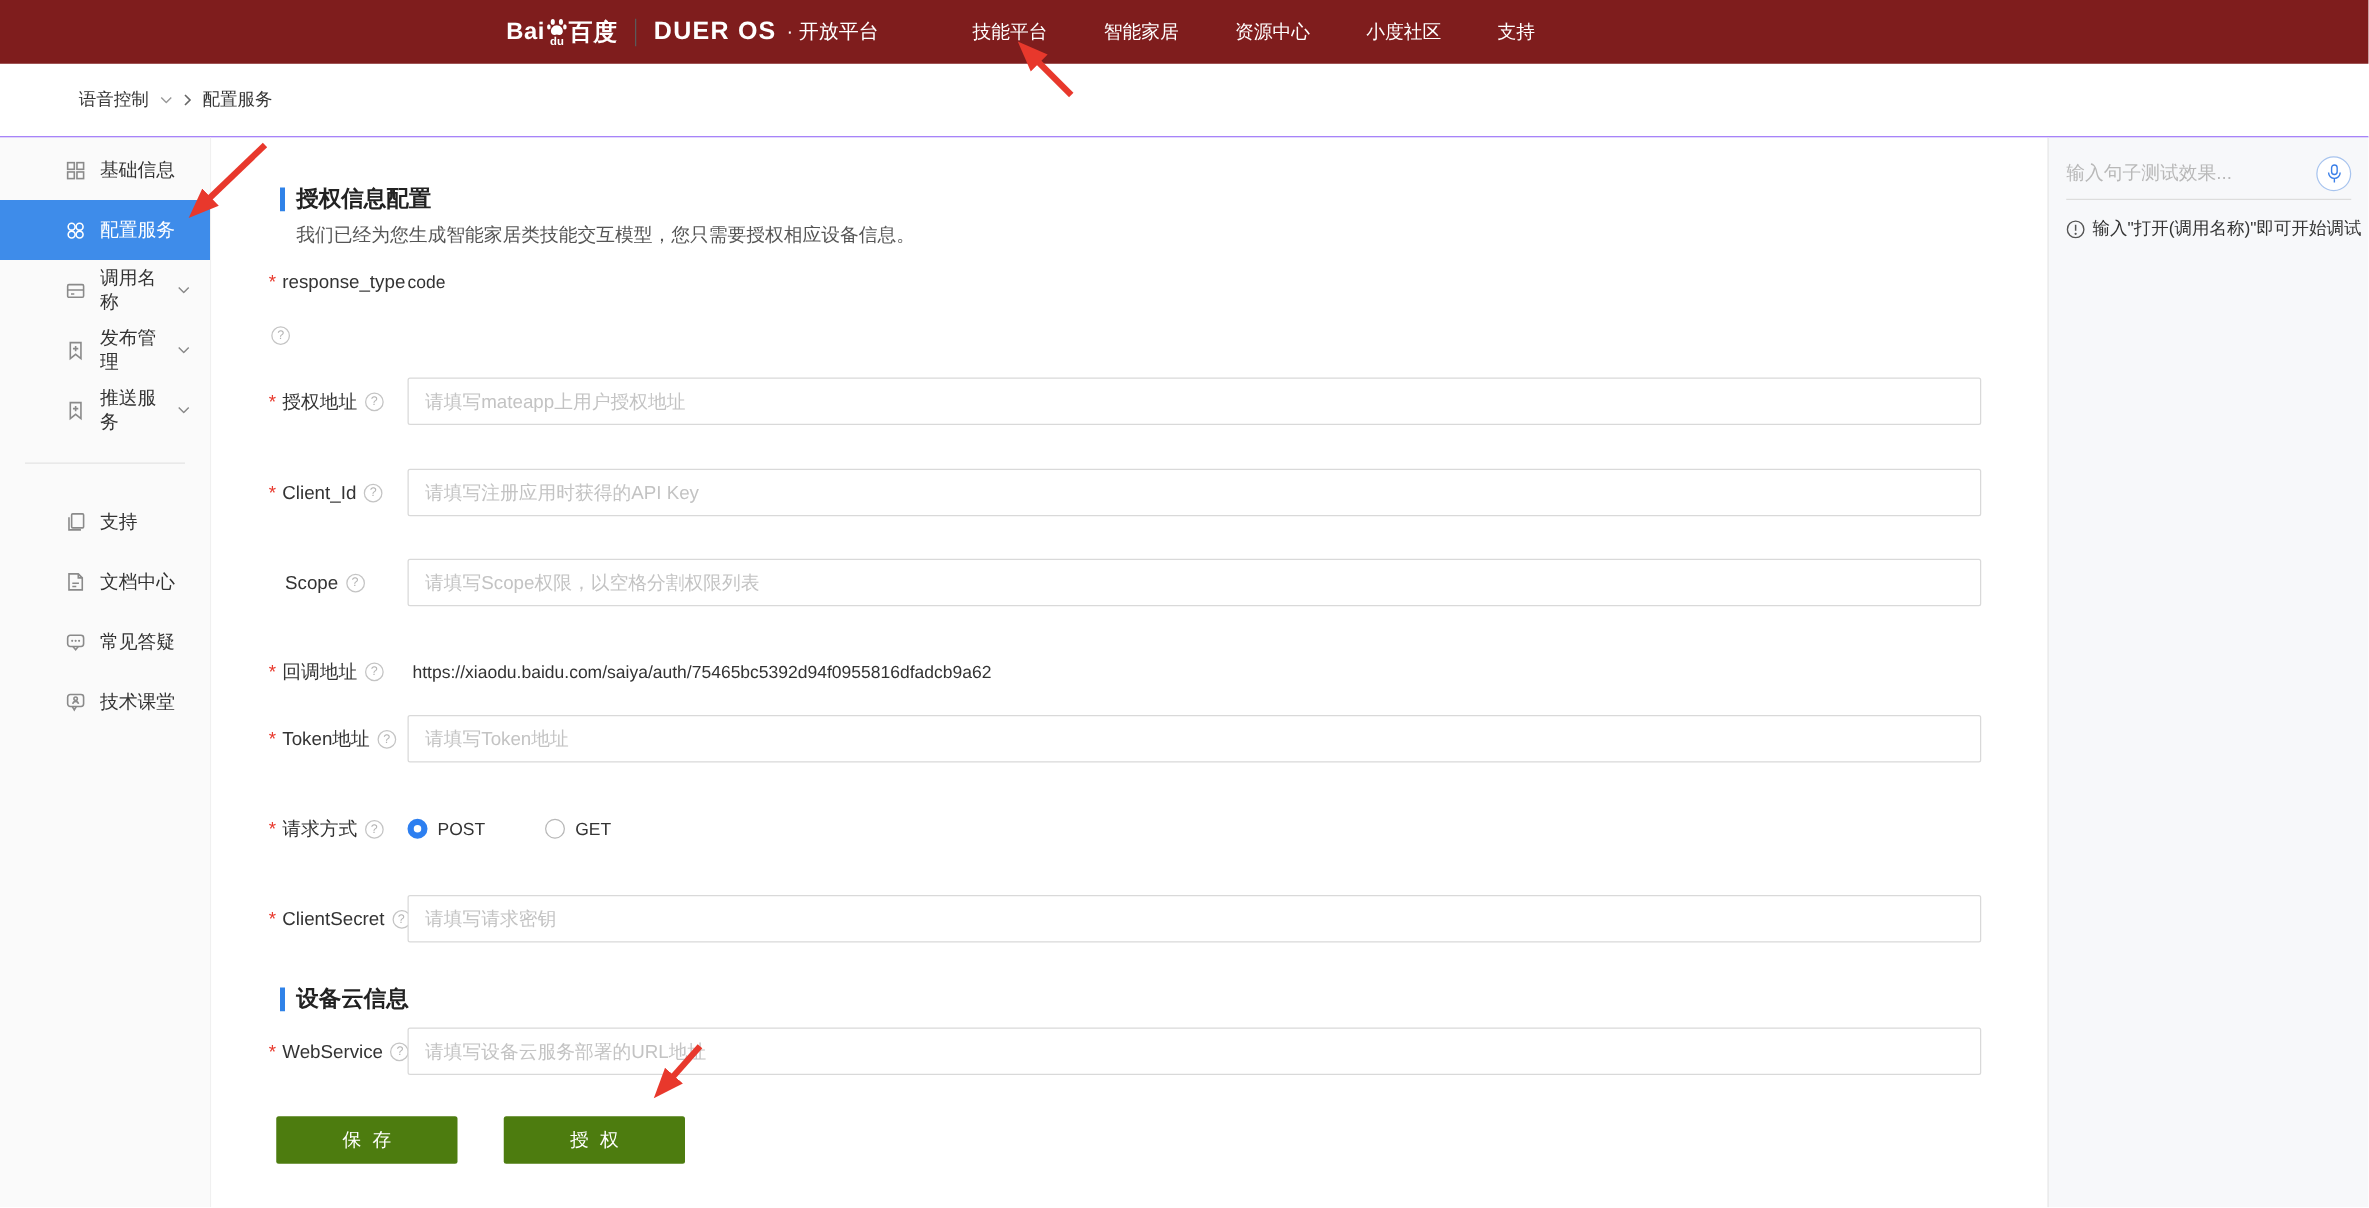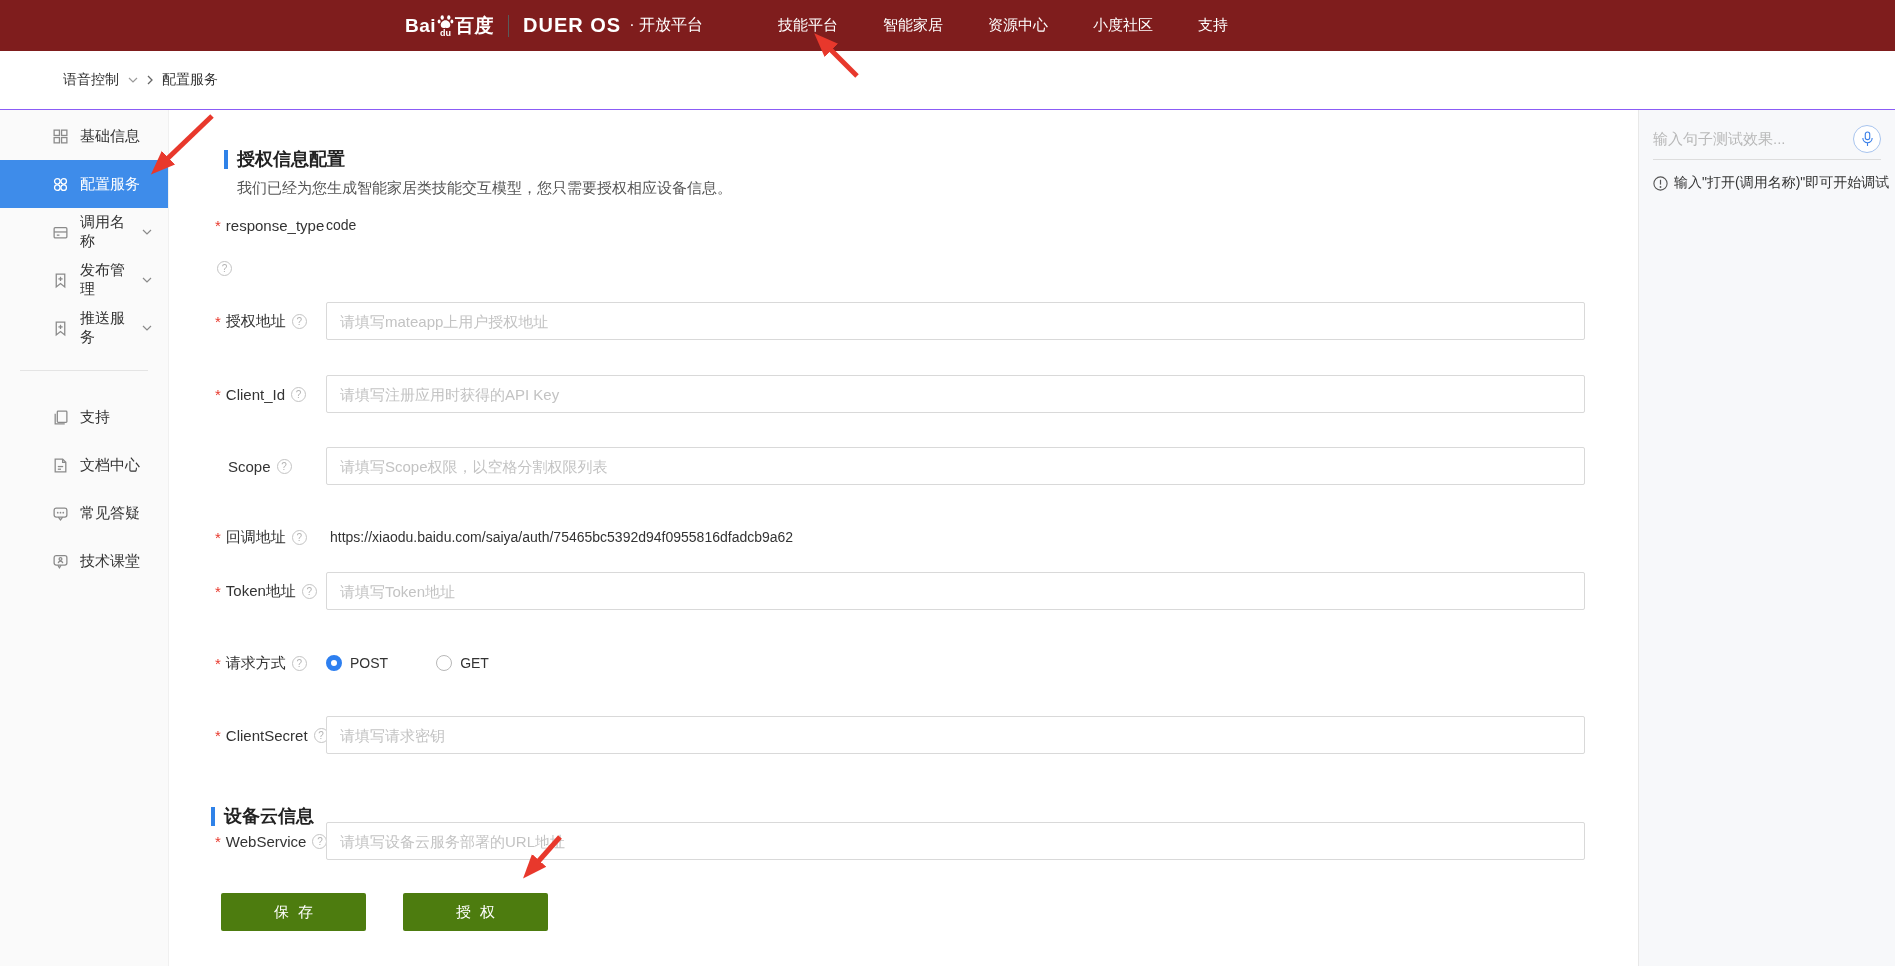--- a/index.html
+++ b/index.html
@@ -317,21 +317,21 @@
 
       <div class="row" style="left:46px; top:606px;">
         <div class="label-cell">
           <span class="req">*</span>
           <span>ClientSecret</span>
           <span class="help">?</span>
         </div>
         <input class="tinput" type="text" placeholder="请填写请求密钥" style="">
       </div>
 
-      <div class="sec-title" style="left:42px; top:677px;margin-top:17px;">
+      <div class="sec-title" style="left:55px; top:677px;">
         <span class="sec-bar"></span>
         <span class="sec-text">设备云信息</span>
       </div>
 
       <div class="row" style="left:46px; top:712px;">
         <div class="label-cell">
           <span class="req">*</span>
           <span>WebService</span>
           <span class="help">?</span>
         </div>

